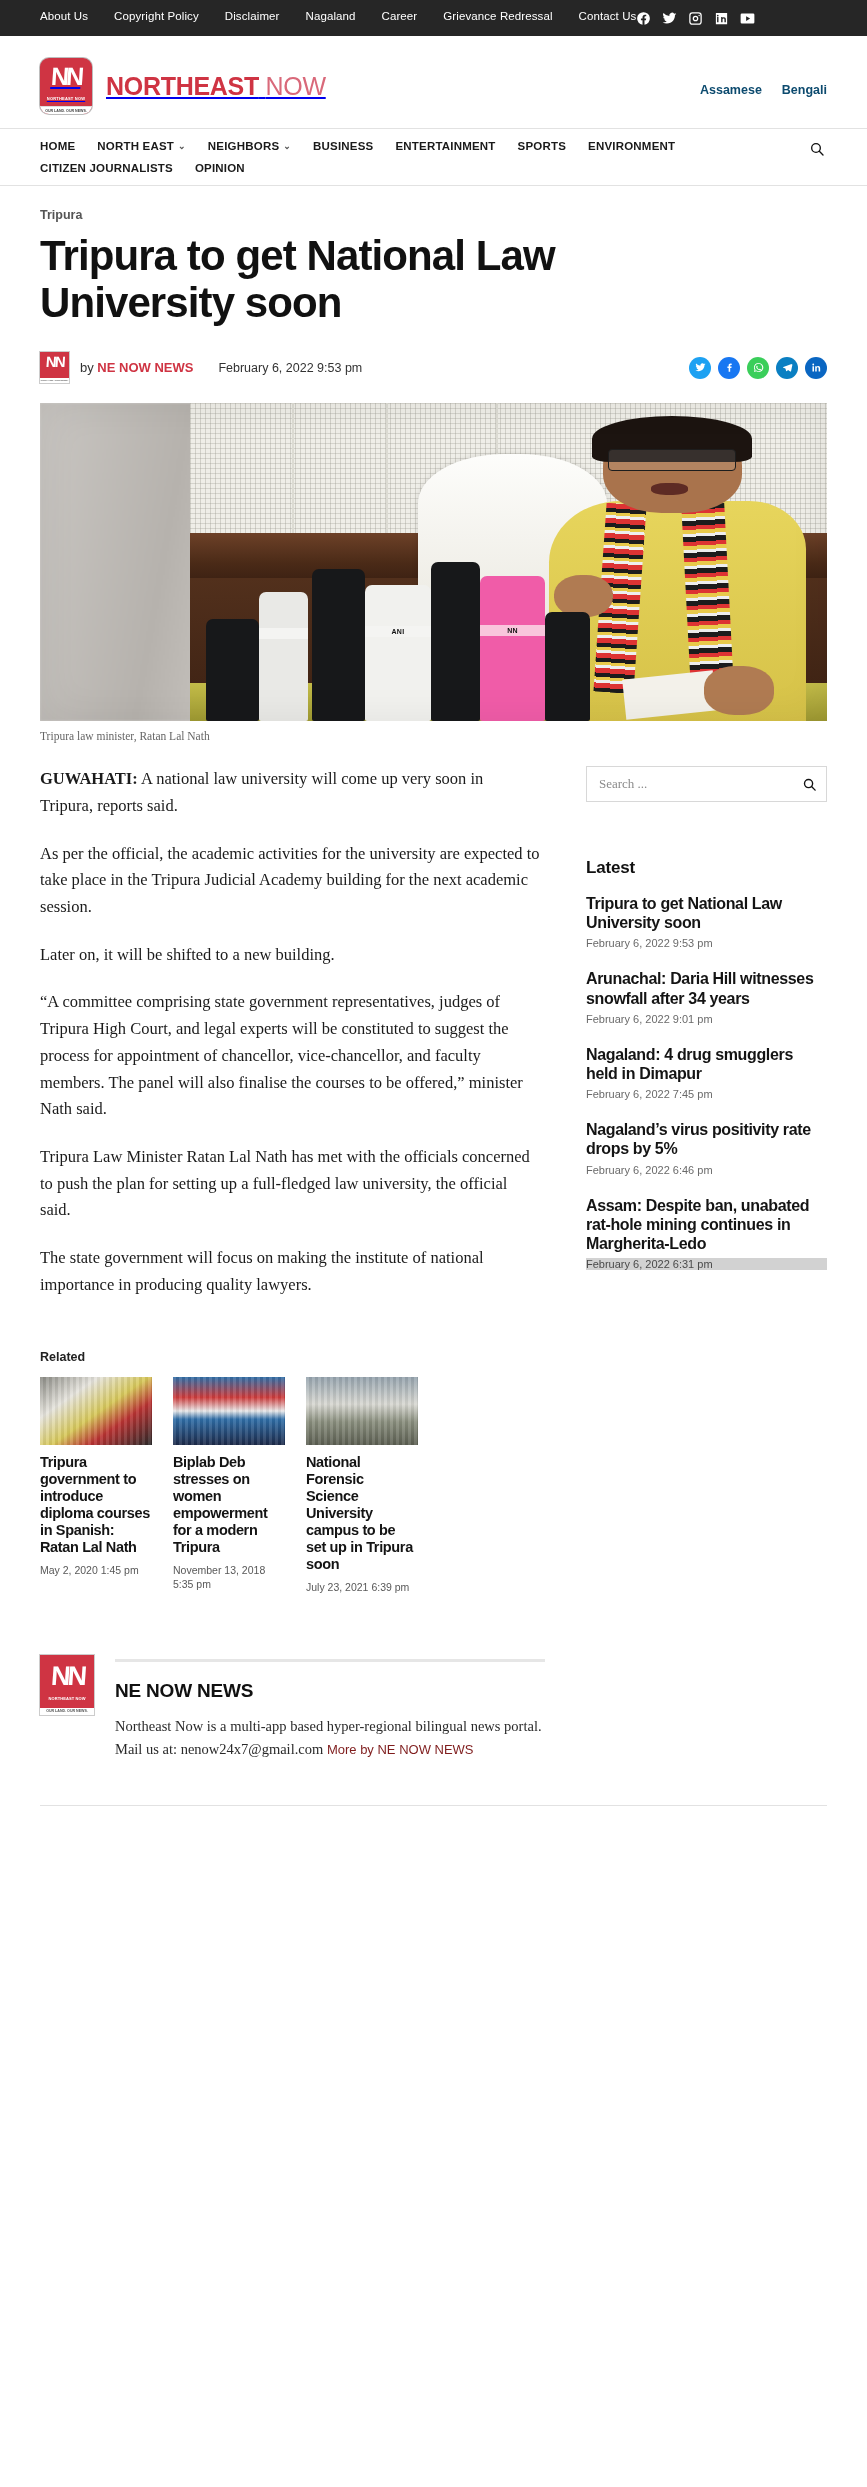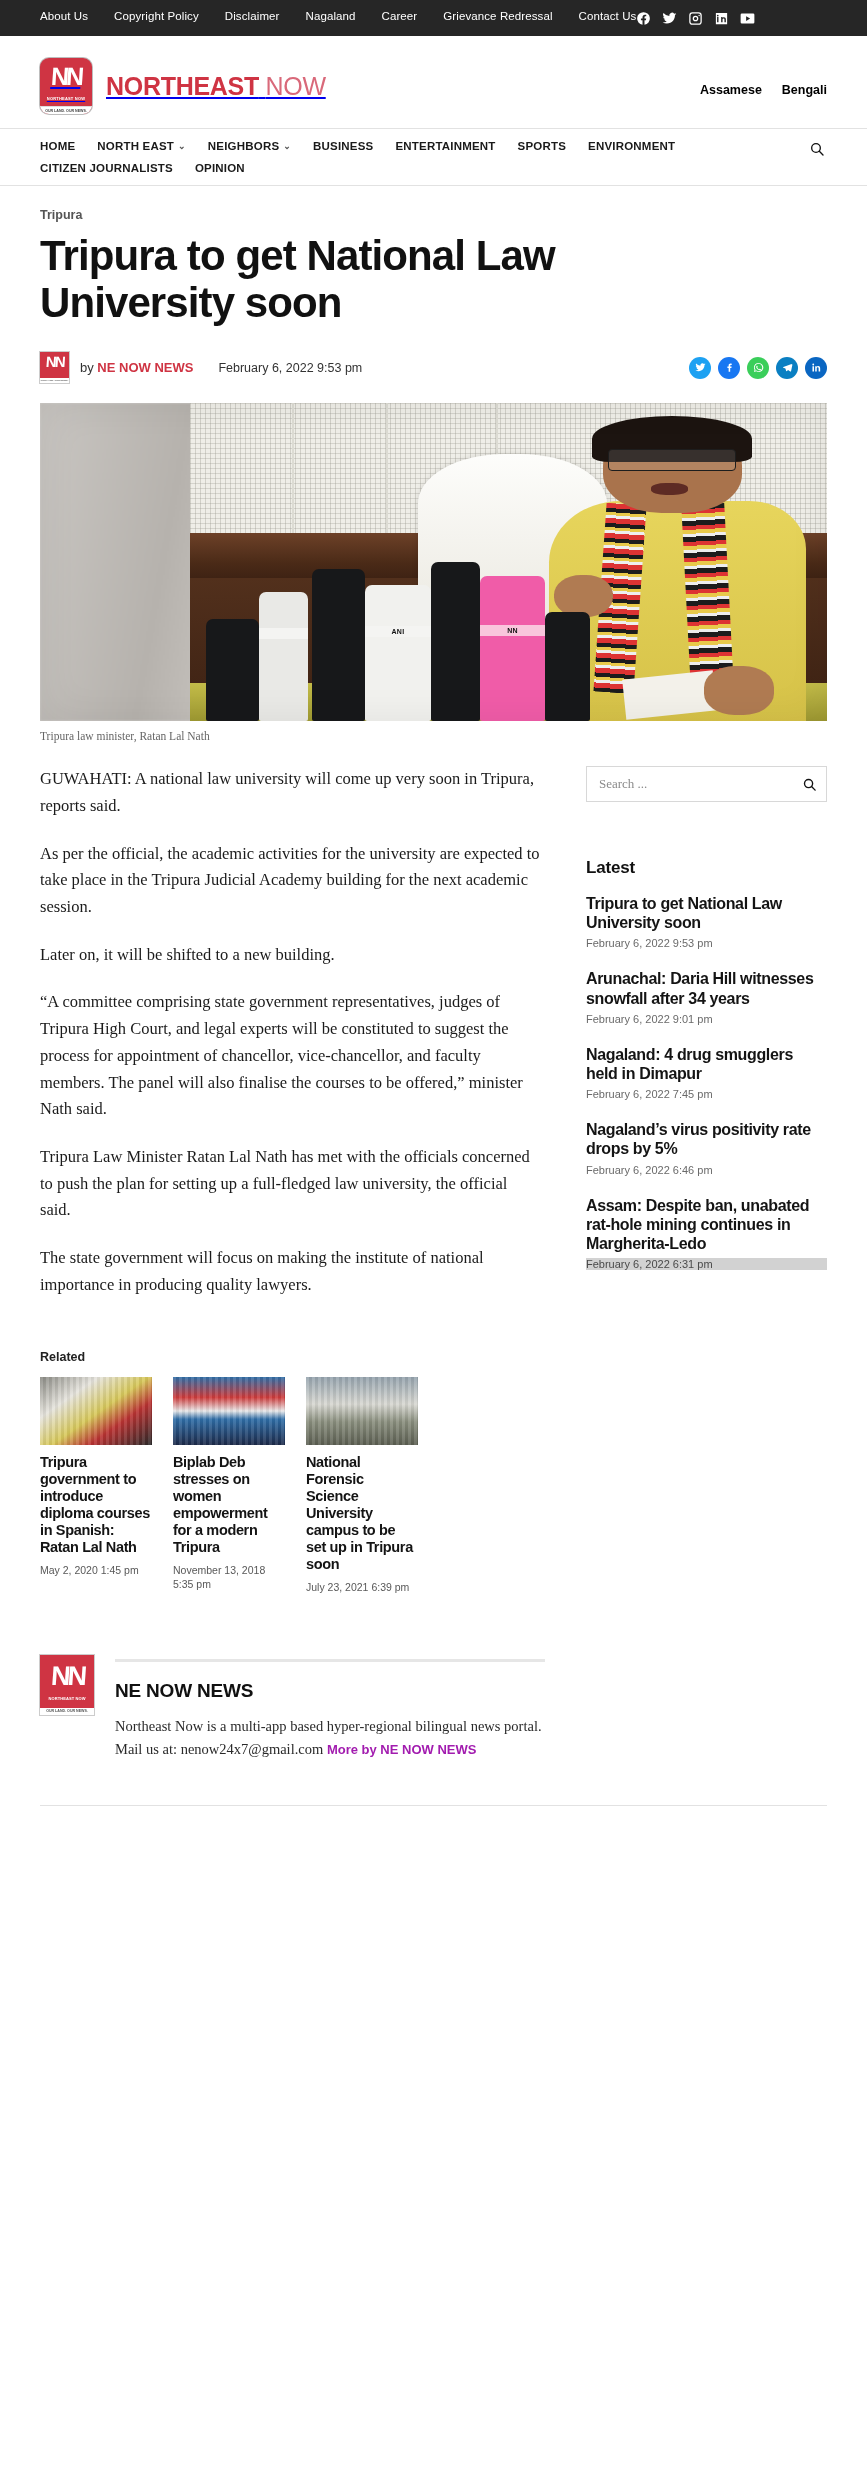--- a/index.html
+++ b/index.html
@@ -105,21 +105,21 @@
   .wordmark {
     font-size: 25px;
     font-weight: 800;
     letter-spacing: -.3px;
     color: #cf3443;
     line-height: 1;
   }
   .wordmark .light { font-weight: 400; color: #d9697a; }
   .langs { display: flex; gap: 20px; }
   .langs a {
-    color: #000000;
+    color: #0c4a6e;
     text-decoration: none;
     font-size: 12.5px;
     font-weight: 600;
     margin-top: 8px;
   }
 
   
   .mainnav {
     width: 867px;
     padding: 0 40px;
@@ -316,21 +316,21 @@
   .article-col { width: 500px; flex: 0 0 500px; }
   .side-col { width: 241px; flex: 0 0 241px; }
 
   .article-col p {
     font-family: "Liberation Serif", serif;
     font-size: 16.5px;
     line-height: 1.62;
     color: #1b1b1b;
     margin-bottom: 21px;
   }
-  .article-col p .dateline { font-weight: 400; }
+  .article-col p .dateline { font-weight: 700; }
 
   .searchbox {
     display: flex;
     align-items: center;
     border: 1px solid #d8d8d8;
     height: 36px;
     padding: 0 9px 0 12px;
     background: #fff;
   }
   .searchbox input {
@@ -434,21 +434,21 @@
   .ab-name {
     font-size: 19px; font-weight: 800; color: #111; letter-spacing: -.2px;
     margin-bottom: 13px;
   }
   .ab-desc {
     font-family: "Liberation Serif", serif;
     font-size: 14.5px;
     line-height: 1.62;
     color: #2a2a2a;
   }
-  .ab-desc .more { font-family: "Liberation Sans", sans-serif; font-weight: 700; color:#a21caf; text-decoration:none; font-size:13px;}
+  .ab-desc .more { font-family: "Liberation Sans", sans-serif; font-weight: 400; color:#7f1d1d; text-decoration:none; font-size:13px;}
   .foot-rule { height:1px; background:#e2e2e2; margin: 44px 0 0 0; }
   .tail { height: 18px; }
 </style>
 </head>
 <body>
 
 <div class="topbar">
   <div class="topbar-inner">
     <nav class="topnav">
       <a href="#">About Us</a>

